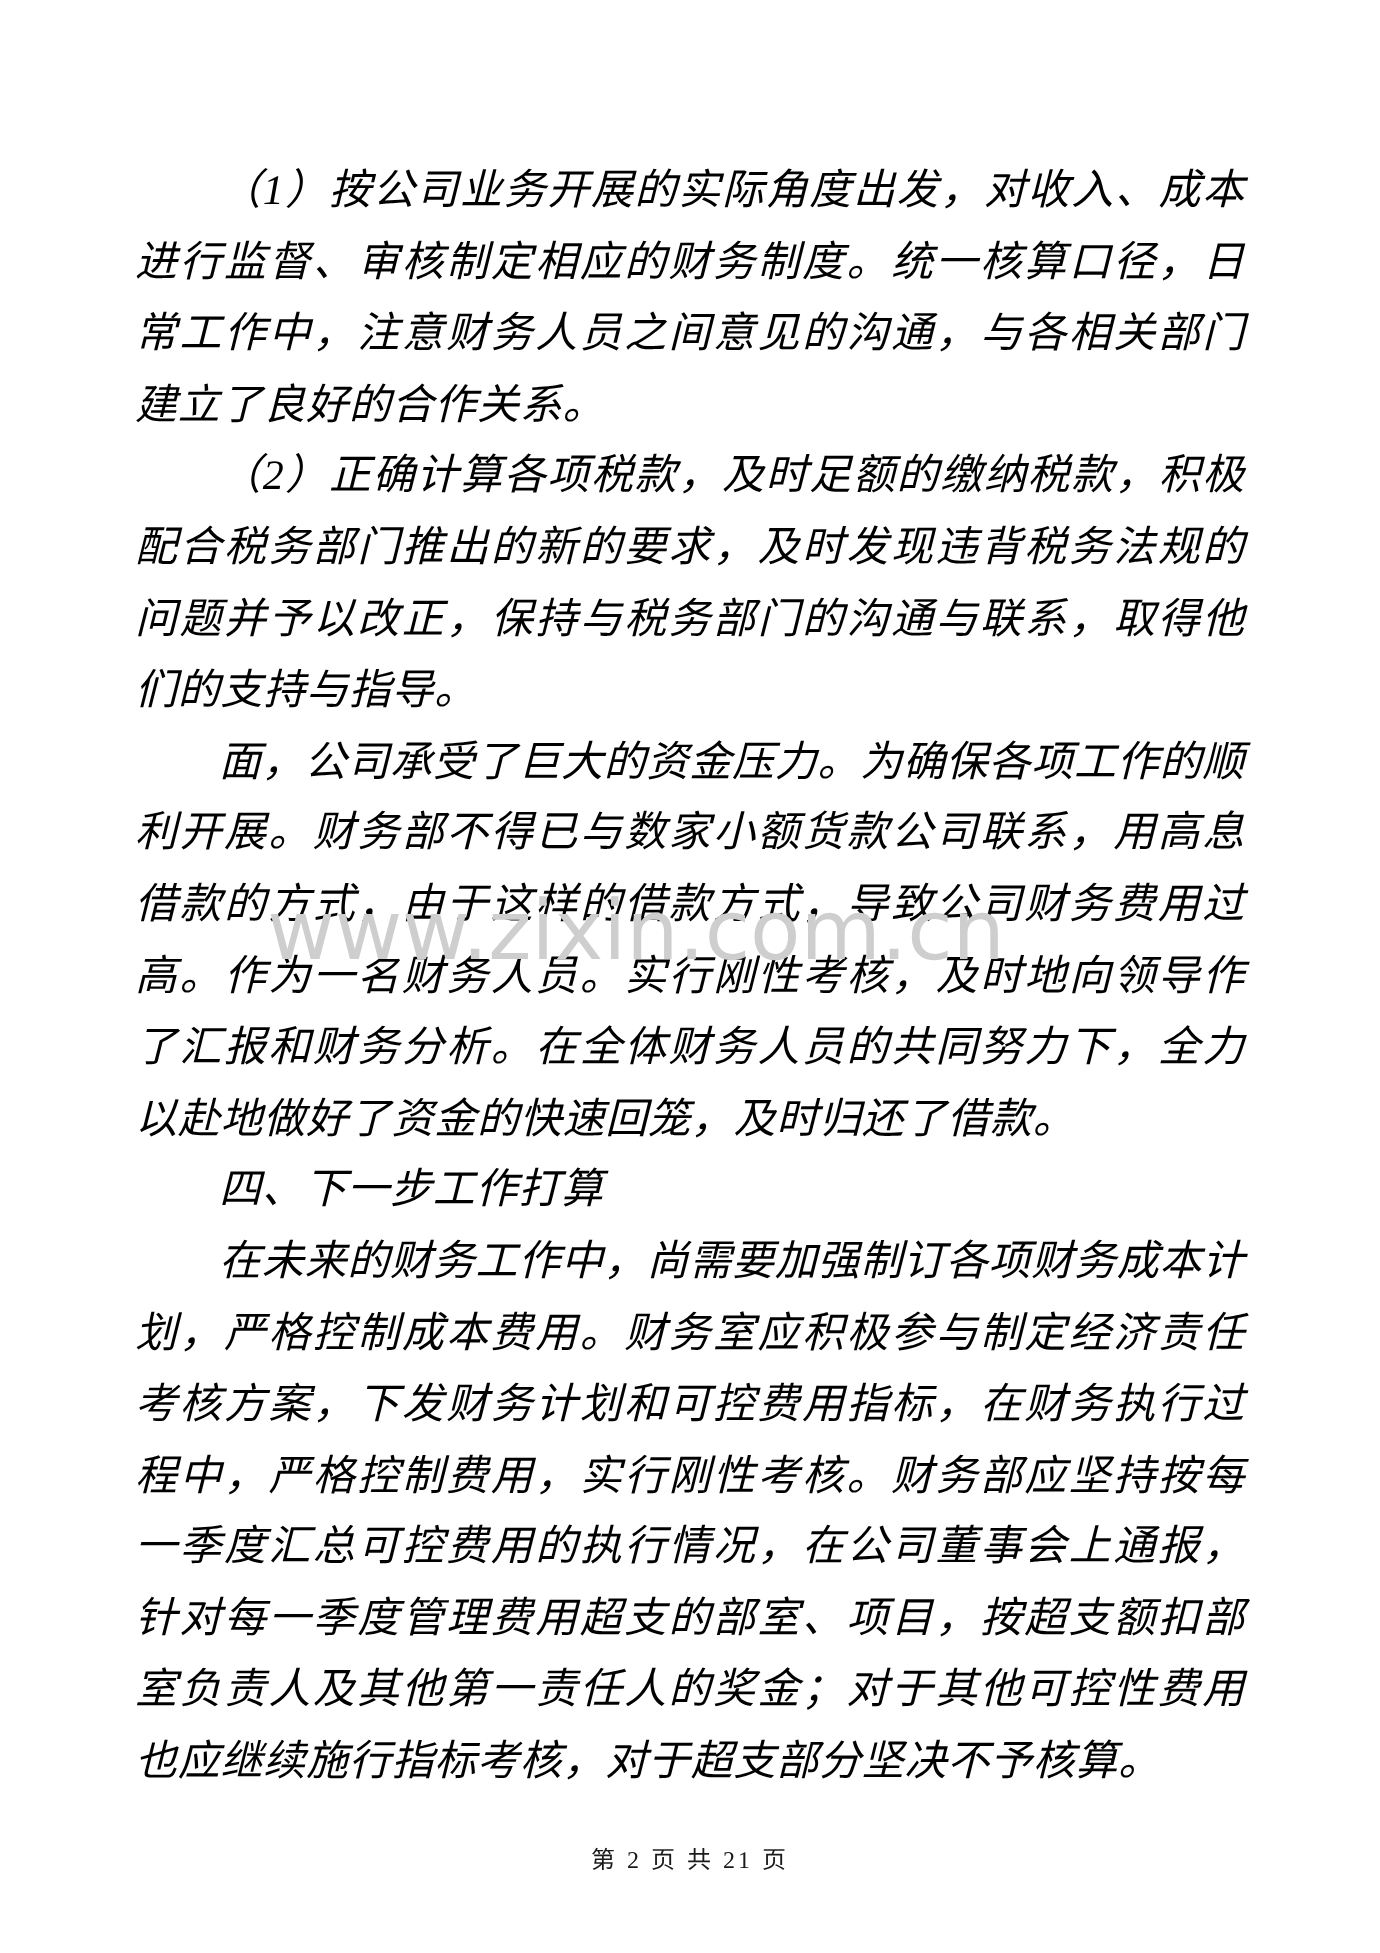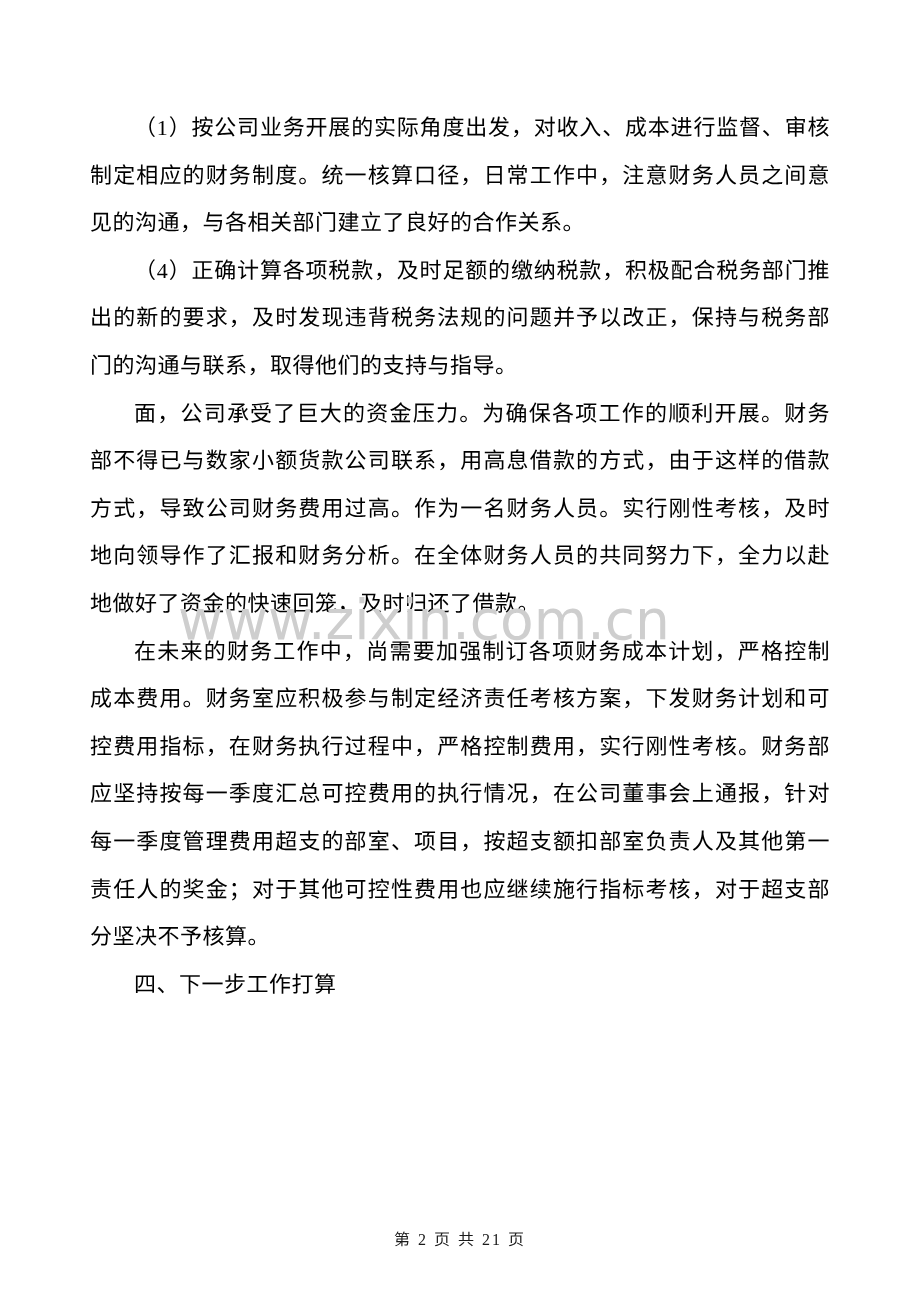--- a/index.html
+++ b/index.html
@@ -17,27 +17,28 @@
   }
   .page-content {
     position: absolute;
     left: 90px;
     top: 104px;
     width: 740px;
   }
   .page-content p {
     margin: 0;
     padding: 0;
-    font-size: 22px;
+    font-size: 28px;
     line-height: 47.6px;
     text-align: justify;
     text-indent: 2em;
     font-weight: 400;
     letter-spacing: 0.5px;
     word-break: break-all;
+    font-style: italic;
   }
   .watermark {
     position: absolute;
     left: 0;
     top: 588px;
     width: 848px;
     text-align: center;
     font-family: "DejaVu Sans", sans-serif;
     font-size: 55px;
     font-weight: 400;
@@ -59,21 +60,21 @@
     letter-spacing: 2px;
   }
 </style>
 </head>
 <body>
 
 <div class="watermark">www.zixin.com.cn</div>
 
 <main class="page-content">
   <p>（1）按公司业务开展的实际角度出发，对收入、成本进行监督、审核制定相应的财务制度。统一核算口径，日常工作中，注意财务人员之间意见的沟通，与各相关部门建立了良好的合作关系。</p>
-  <p>（4）正确计算各项税款，及时足额的缴纳税款，积极配合税务部门推出的新的要求，及时发现违背税务法规的问题并予以改正，保持与税务部门的沟通与联系，取得他们的支持与指导。</p>
+  <p>（2）正确计算各项税款，及时足额的缴纳税款，积极配合税务部门推出的新的要求，及时发现违背税务法规的问题并予以改正，保持与税务部门的沟通与联系，取得他们的支持与指导。</p>
   <p>面，公司承受了巨大的资金压力。为确保各项工作的顺利开展。财务部不得已与数家小额货款公司联系，用高息借款的方式，由于这样的借款方式，导致公司财务费用过高。作为一名财务人员。实行刚性考核，及时地向领导作了汇报和财务分析。在全体财务人员的共同努力下，全力以赴地做好了资金的快速回笼，及时归还了借款。</p>
+  <p>四、下一步工作打算</p>
   <p>在未来的财务工作中，尚需要加强制订各项财务成本计划，严格控制成本费用。财务室应积极参与制定经济责任考核方案，下发财务计划和可控费用指标，在财务执行过程中，严格控制费用，实行刚性考核。财务部应坚持按每一季度汇总可控费用的执行情况，在公司董事会上通报，针对每一季度管理费用超支的部室、项目，按超支额扣部室负责人及其他第一责任人的奖金；对于其他可控性费用也应继续施行指标考核，对于超支部分坚决不予核算。</p>
-  <p>四、下一步工作打算</p>
 </main>
 
 <div class="page-footer">
   <span>第 2 页 共 21 页</span>
 </div>
 
 </body></html>

